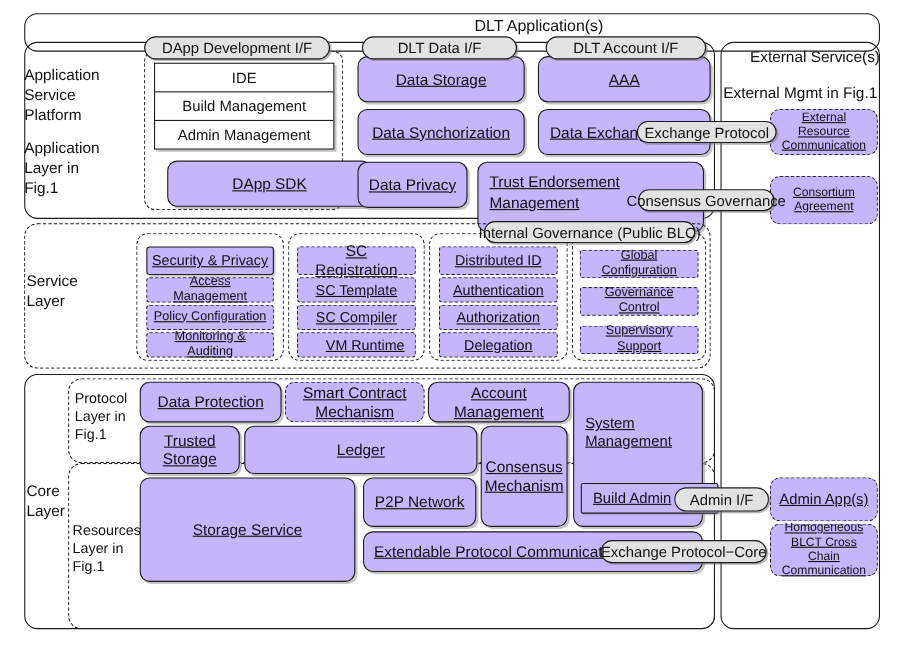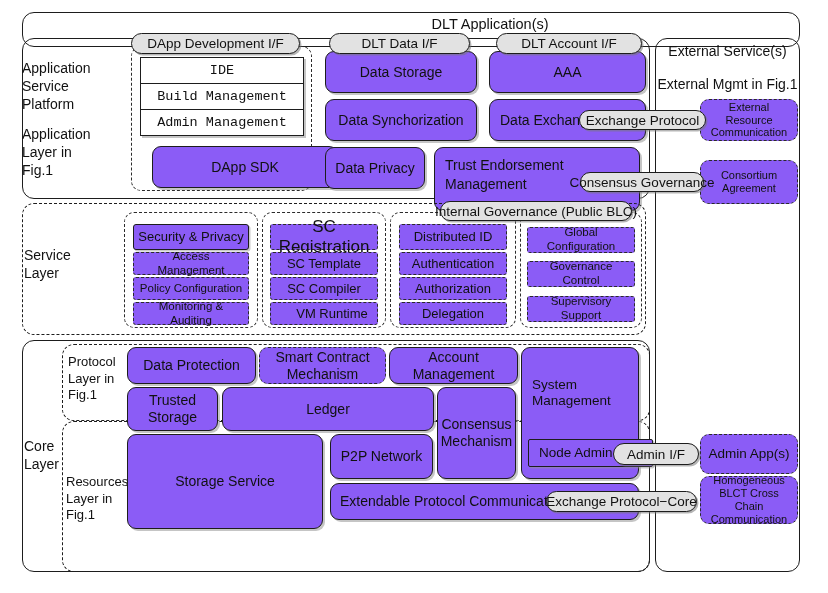--- a/index.html
+++ b/index.html
@@ -14,29 +14,30 @@
     height:593px;
     overflow:hidden;
     background:#fff;
   }
 
   
   .box{
     position:absolute;
     box-sizing:border-box;
     border:1.4px solid #1d1d1d;
-    background:#8b5cf6;
+    background:#c4b5fd;
     display:flex;
     align-items:center;
     justify-content:center;
     text-align:center;
     font-size:14px;
     line-height:1.18;
     border-radius:9px;
     padding:2px 4px;
+    text-decoration:underline;
   }
   .box.dashed{border-style:dashed;border-width:1.5px;border-color:#2a2a2a;}
   .box.plain{border-radius:0;}
   .box.left{justify-content:flex-start;text-align:left;padding-left:10px;}
   .box.topleft{align-items:flex-start;justify-content:flex-start;text-align:left;padding:8px 0 0 10px;}
   .box.xsmall{font-size:11px;}
 
   
   .shell{
     position:absolute;
@@ -84,21 +85,20 @@
     line-height:1.28;
     color:#111;
     white-space:pre-line;
   }
 
   .stacklist{
     position:absolute;
     box-sizing:border-box;
     display:flex;
     flex-direction:column;
-    font-family:Liberation Mono, monospace;
   }
   .stacklist > div{
     flex:1;
     display:flex;
     align-items:center;
     justify-content:center;
     font-size:13.5px;
     box-sizing:border-box;
   }
 </style>
@@ -141,21 +141,21 @@
   <div class="pill" style="left:579px;top:110px;width:127px;height:20px;">Exchange Protocol</div>
 
   <div class="box topleft shadow" style="left:434px;top:147px;width:206px;height:64px;">
     <span style="white-space:pre-line;line-height:1.35;">Trust Endorsement
 Management</span>
   </div>
   <div class="pill" style="left:580px;top:172px;width:124px;height:20px;">Consensus Governance</div>
   <div class="pill" style="left:440px;top:201px;width:192px;height:20px;">Internal Governance (Public BLC)</div>
 
   <div class="shell" style="left:655px;top:38px;width:145px;height:534px;"></div>
-  <div class="label" style="left:655px;top:43px;width:145px;text-align:center;">External Service(s)</div>
+  <div class="label" style="left:655px;top:43px;width:145px;text-align:right;">External Service(s)</div>
   <div class="label" style="left:655px;top:76px;width:145px;text-align:center;">External Mgmt in Fig.1</div>
   <div class="box dashed xsmall" style="left:700px;top:99px;width:98px;height:42px;">
     <span style="white-space:pre-line;">External Resource
 Communication</span>
   </div>
   <div class="box dashed xsmall" style="left:700px;top:160px;width:98px;height:44px;">
     <span style="white-space:pre-line;">Consortium
 Agreement</span>
   </div>
   <div class="box dashed" style="left:700px;top:434px;width:98px;height:40px;font-size:13.5px;">Admin App(s)</div>
@@ -169,21 +169,21 @@
   <div class="label" style="left:24px;top:247px;width:100px;">Service
 Layer</div>
 
   <div class="group" style="left:124px;top:212px;width:134px;height:116px;"></div>
   <div class="box shadow-s plain" style="left:133px;top:224px;width:116px;height:26px;border-radius:3px;font-size:13px;">Security &amp; Privacy</div>
   <div class="box dashed plain" style="left:133px;top:252px;width:116px;height:23px;border-radius:3px;font-size:11.5px;">Access Management</div>
   <div class="box dashed plain" style="left:133px;top:277px;width:116px;height:23px;border-radius:3px;font-size:11.5px;">Policy Configuration</div>
   <div class="box dashed plain" style="left:133px;top:302px;width:116px;height:23px;border-radius:3px;font-size:11.5px;">Monitoring &amp; Auditing</div>
 
   <div class="group" style="left:262px;top:212px;width:124px;height:116px;"></div>
-  <div class="box dashed plain" style="left:270px;top:224px;width:108px;height:26px;border-radius:3px;font-size:17px;">SC Registration</div>
+  <div class="box dashed plain" style="left:270px;top:224px;width:108px;height:26px;border-radius:3px;font-size:14px;">SC Registration</div>
   <div class="box dashed plain" style="left:270px;top:252px;width:108px;height:23px;border-radius:3px;font-size:13px;">SC Template</div>
   <div class="box dashed plain" style="left:270px;top:277px;width:108px;height:23px;border-radius:3px;font-size:13px;">SC Compiler</div>
   <div class="box dashed plain" style="left:270px;top:302px;width:108px;height:23px;border-radius:3px;font-size:13px;padding-left:20px;">VM Runtime</div>
 
   <div class="group" style="left:390px;top:212px;width:126px;height:116px;"></div>
   <div class="box dashed plain" style="left:399px;top:224px;width:108px;height:26px;border-radius:3px;font-size:13px;">Distributed ID</div>
   <div class="box dashed plain" style="left:399px;top:252px;width:108px;height:23px;border-radius:3px;font-size:13px;">Authentication</div>
   <div class="box dashed plain" style="left:399px;top:277px;width:108px;height:23px;border-radius:3px;font-size:13px;">Authorization</div>
   <div class="box dashed plain" style="left:399px;top:302px;width:108px;height:23px;border-radius:3px;font-size:13px;">Delegation</div>
 
@@ -219,21 +219,21 @@
   </div>
   <div class="box shadow" style="left:222px;top:387px;width:212px;height:44px;">Ledger</div>
   <div class="box shadow" style="left:437px;top:387px;width:79px;height:92px;">
     <span style="white-space:pre-line;">Consensus
 Mechanism</span>
   </div>
 
   <div class="box topleft shadow" style="left:521px;top:347px;width:118px;height:132px;align-items:center;justify-content:flex-start;padding:0 0 0 10px;">
     <span style="font-size:13.5px;position:relative;top:-20px;">System Management</span>
   </div>
-  <div class="box left shadow-s plain" style="left:528px;top:439px;width:125px;height:28px;border-radius:2px;font-size:13.5px;">Node Admin</div>
+  <div class="box left shadow-s plain" style="left:528px;top:439px;width:125px;height:28px;border-radius:2px;font-size:13.5px;">Build Admin</div>
   <div class="pill" style="left:613px;top:443px;width:86px;height:22px;">Admin I/F</div>
 
   <div class="box shadow" style="left:127px;top:434px;width:196px;height:95px;">Storage Service</div>
   <div class="box shadow" style="left:330px;top:434px;width:103px;height:45px;">P2P Network</div>
   <div class="box left shadow" style="left:330px;top:483px;width:309px;height:37px;padding-left:9px;font-size:14px;">Extendable Protocol Communication</div>
   <div class="pill" style="left:546px;top:491px;width:151px;height:21px;">Exchange Protocol−Core</div>
 
 
 </div>
 

